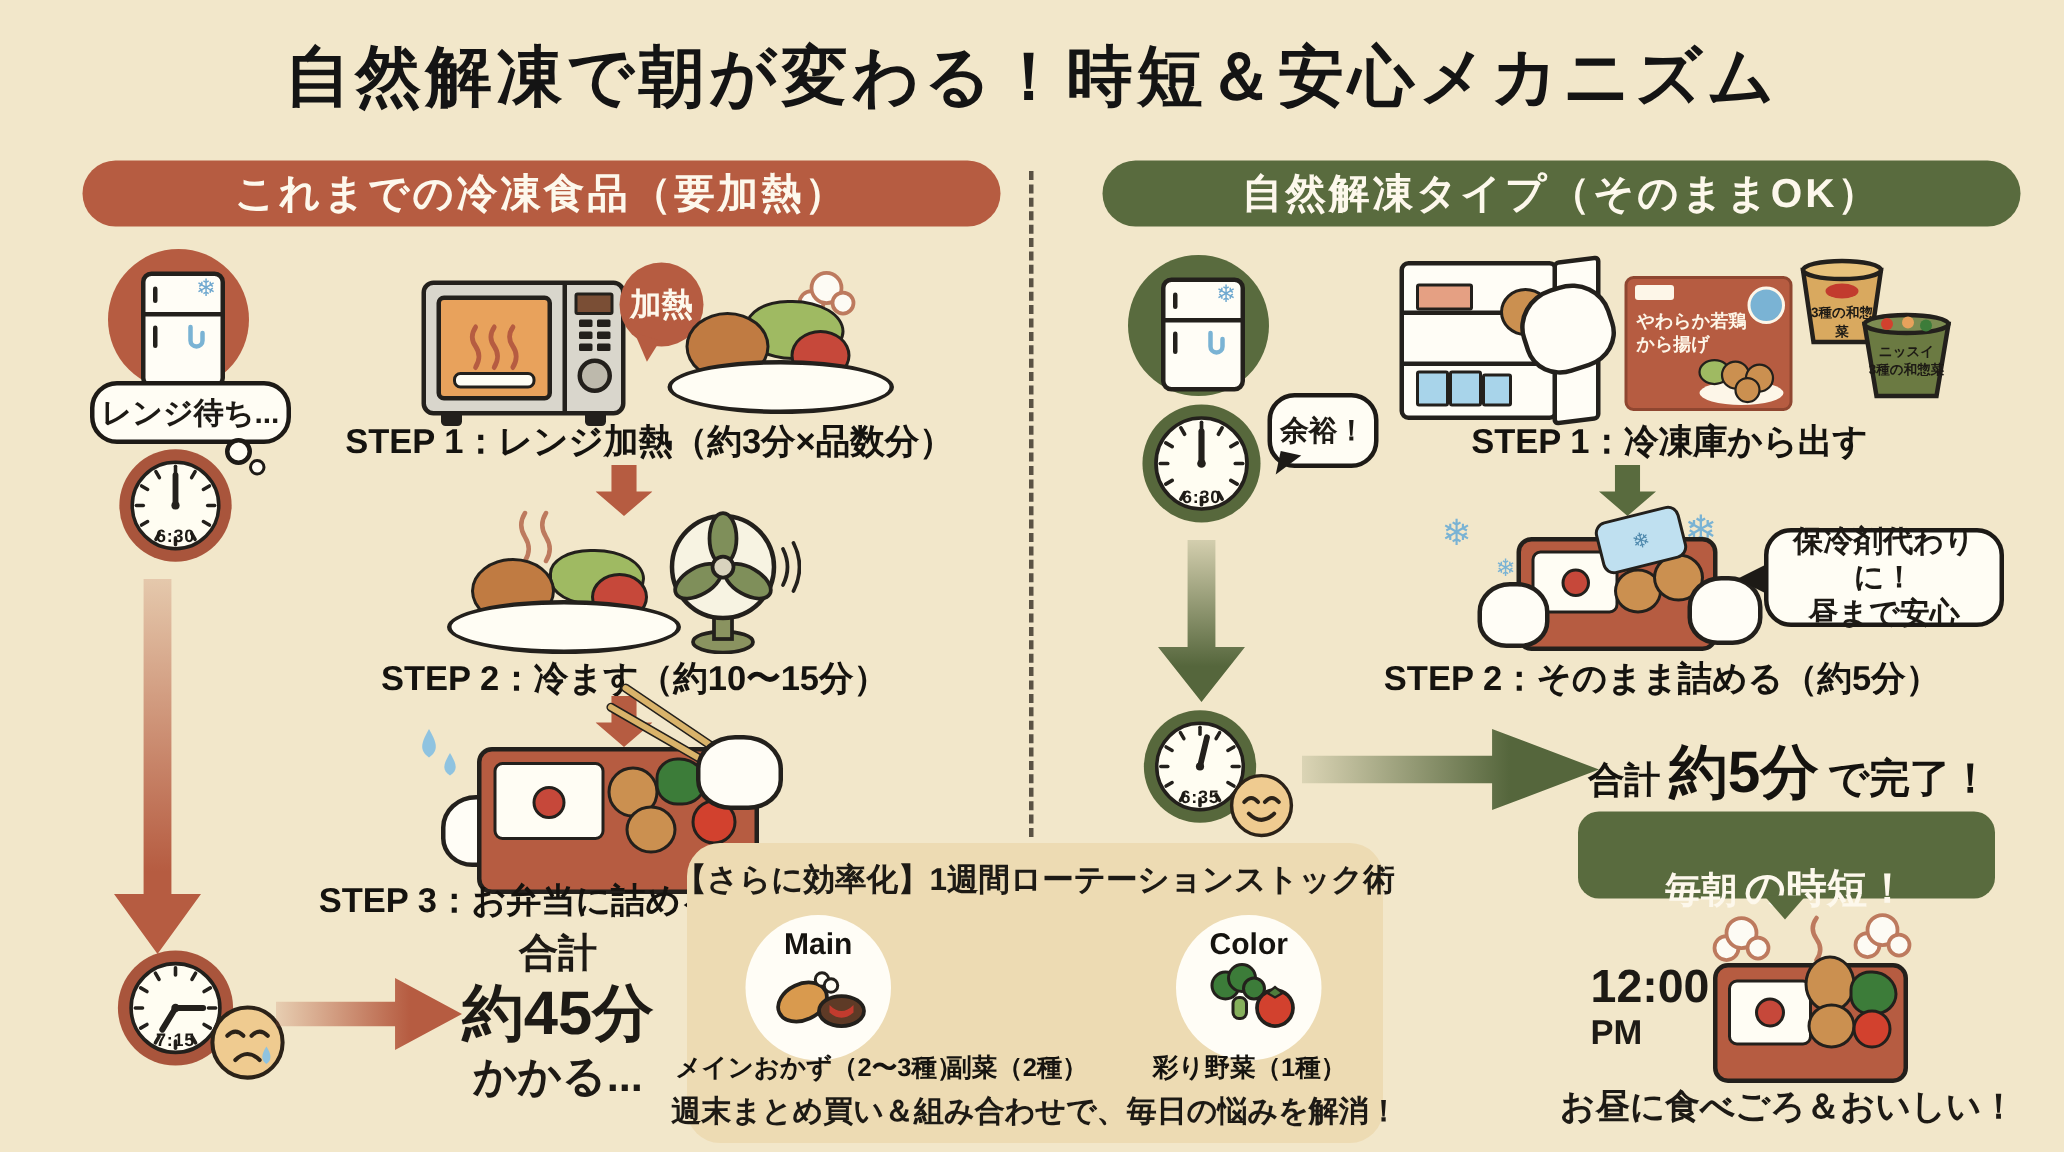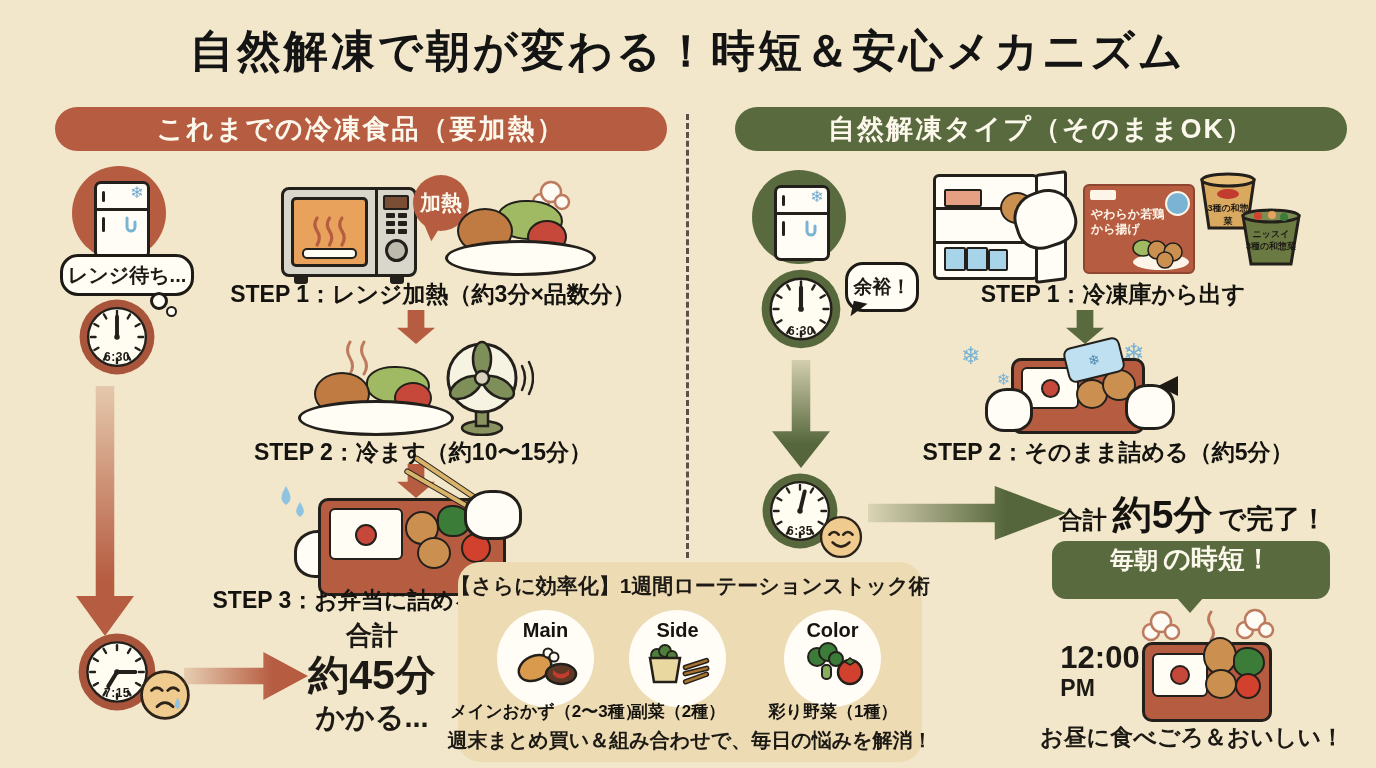--- a/index.html
+++ b/index.html
@@ -309,36 +309,20 @@
   <div class="stock-circle" style="left:497px;top:610px;">
     <span class="stock-tag">Main</span>
     <svg width="66" height="46" viewBox="0 0 66 46">
       <ellipse cx="22" cy="26" rx="17" ry="12" fill="#d99a4e" stroke="#23201c" stroke-width="2.5" transform="rotate(-25 22 26)"></ellipse>
       <circle cx="35" cy="11" r="4.5" fill="#fffdf4" stroke="#23201c" stroke-width="2"></circle>
       <circle cx="41" cy="15" r="4.5" fill="#fffdf4" stroke="#23201c" stroke-width="2"></circle>
       <ellipse cx="48" cy="32" rx="15" ry="10" fill="#5e3a26" stroke="#23201c" stroke-width="2.5"></ellipse>
       <path d="M40 28 q8 8 16 0 l0 5 q-8 7 -16 0 z" fill="#c23b2e"></path>
     </svg>
   </div>
-  <div class="stock-circle" style="left:629px;top:610px;">
-    <span class="stock-tag">Side</span>
-    <svg width="66" height="46" viewBox="0 0 66 46">
-      <g fill="#4e7d3c" stroke="#23201c" stroke-width="1.8">
-        <circle cx="12" cy="13" r="6"></circle>
-          <circle cx="20" cy="9" r="6"></circle>
-          <circle cx="27" cy="14" r="5"></circle>
-      </g>
-      <path d="M5 16 h30 l-4 24 h-22 z" fill="#e9d9a0" stroke="#23201c" stroke-width="2.5"></path>
-      <g fill="#a9732f" stroke="#23201c" stroke-width="1.5">
-        <rect x="38" y="20" width="26" height="4" rx="2" transform="rotate(-18 51 22)"></rect>
-        <rect x="38" y="27" width="26" height="4" rx="2" transform="rotate(-14 51 29)"></rect>
-        <rect x="38" y="34" width="26" height="4" rx="2" transform="rotate(-20 51 36)"></rect>
-      </g>
-    </svg>
-  </div>
   <div class="stock-circle" style="left:784px;top:610px;">
     <span class="stock-tag">Color</span>
     <svg width="66" height="46" viewBox="0 0 66 46">
       <g fill="#3c7c39" stroke="#23201c" stroke-width="2">
         <circle cx="17" cy="15" r="9"></circle>
           <circle cx="28" cy="10" r="9"></circle>
           <circle cx="36" cy="17" r="7"></circle>
       </g>
       <rect x="22" y="23" width="9" height="14" rx="4" fill="#86b05c" stroke="#23201c" stroke-width="2"></rect>
       <circle cx="50" cy="30" r="12" fill="#d2412e" stroke="#23201c" stroke-width="2.5"></circle>
@@ -455,33 +439,37 @@
       <div class="kara" style="left:62px;top:18px;width:28px;height:26px;"></div>
       <div class="kara" style="left:88px;top:8px;width:30px;height:28px;"></div>
     </div>
     <div class="icepack" style="left:110px;top:6px;width:54px;height:32px;transform:rotate(-14deg);">
       <span>❄</span>
     </div>
     <div class="hand" style="left:30px;top:52px;width:42px;height:38px;"></div>
     <div class="hand" style="left:170px;top:48px;width:44px;height:40px;"></div>
   </div>
 
+  <div class="abs bubble" style="left:1176px;top:352px;width:154px;height:60px;flex-direction:column;line-height:1.2;">
+    <span class="b" style="font-size:20px;">保冷剤代わりに！</span>
+    <span class="b" style="font-size:20px;">昼まで安心</span>
+  </div>
   <div class="tail" style="left:1158px;top:376px;border-top:10px solid transparent;border-bottom:10px solid transparent;border-right:20px solid #1d1a16;"></div>
 
   <div class="step-label" style="left:1108px;top:437px;">STEP 2：そのまま詰める（約5分）</div>
 
   <div class="abs total-line" style="left:1193px;top:488px;transform:translateX(-50%);">
     <span style="font-size:24px;">合計</span>
     <span style="font-size:39px;">約5分</span>
     <span style="font-size:27px;">で完了！</span>
   </div>
 
   <div class="abs savings" style="left:1052px;top:541px;width:278px;height:58px;">
     <span style="font-size:24px;">毎朝</span>
-    <span style="font-size:27px;">の時短！</span>
+    <span style="font-size:27px;margin-top:33px;">の時短！</span>
   </div>
   <div class="tail" style="left:1176px;top:597px;border-left:14px solid transparent;border-right:14px solid transparent;border-top:16px solid #596b3e;"></div>
 
   <div class="abs txtc" style="left:1100px;top:642px;transform:translateX(-50%);">
     <div class="b" style="font-size:31px;line-height:1.05;">12:00</div>
     <div class="b" style="font-size:23px;">PM</div>
   </div>
 
   <div class="abs" style="left:1138px;top:608px;width:136px;height:112px;">
     <svg class="abs" style="left:2px;top:2px;" width="42" height="36" viewBox="0 0 42 36">

